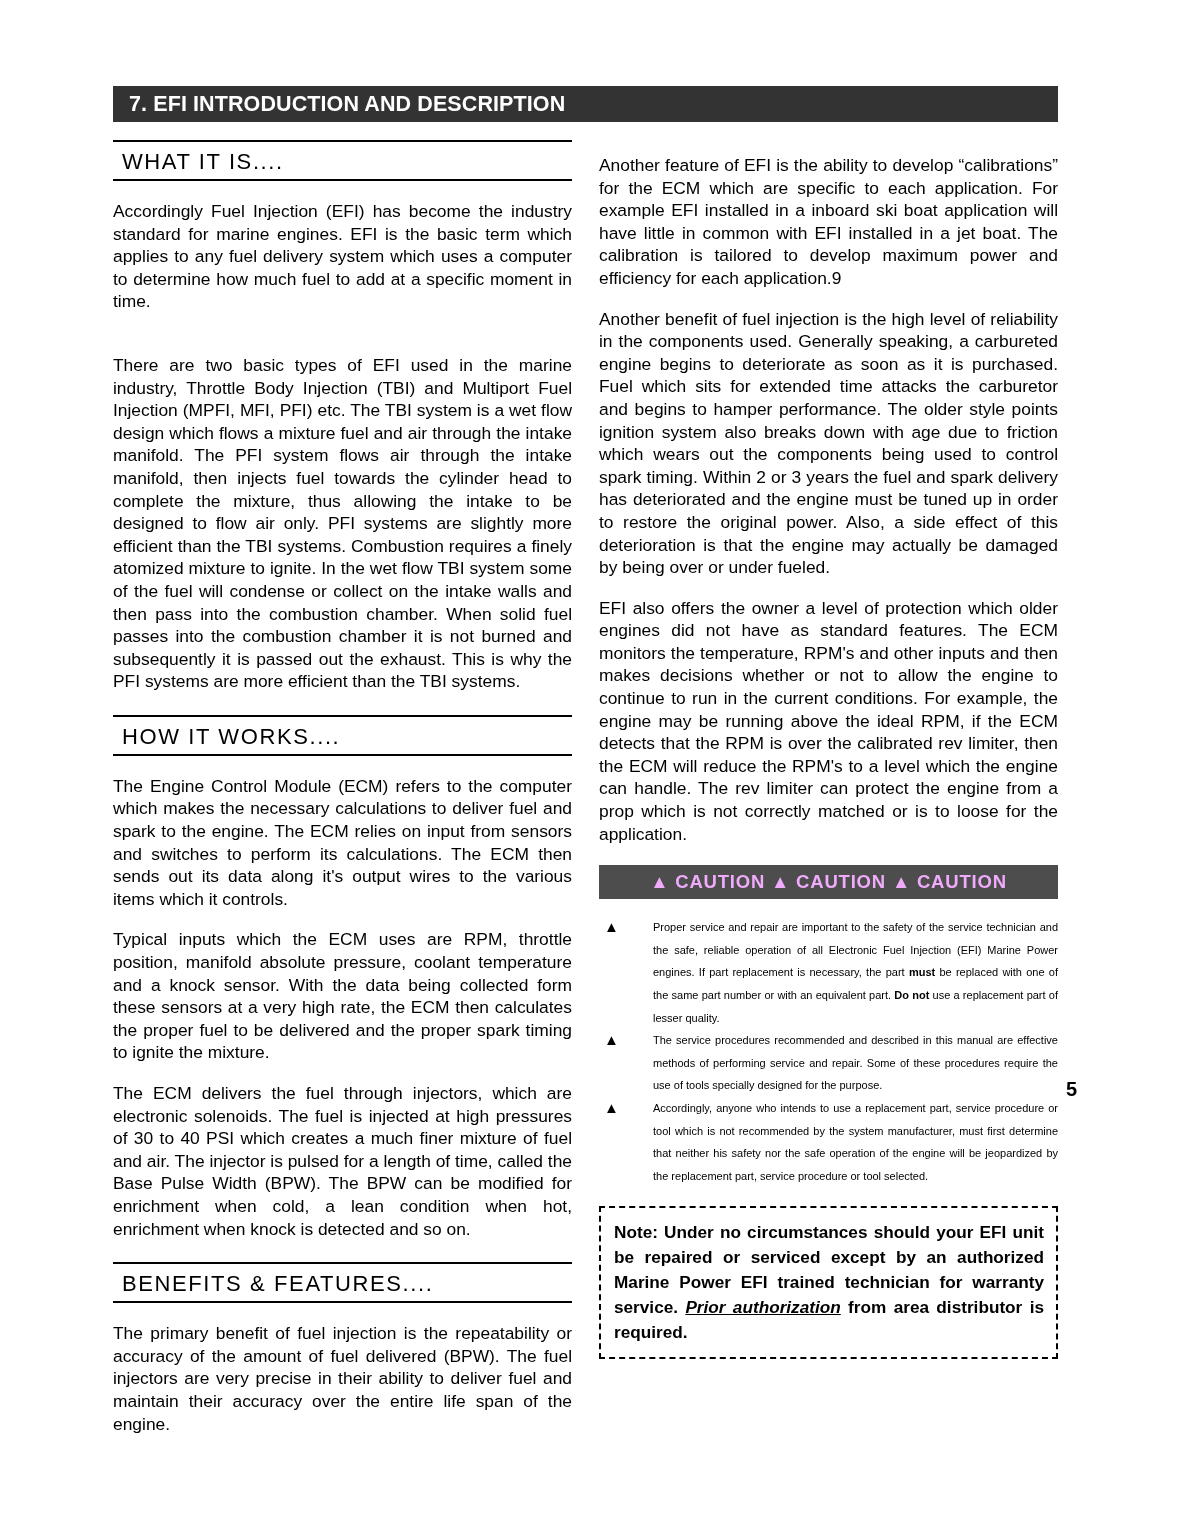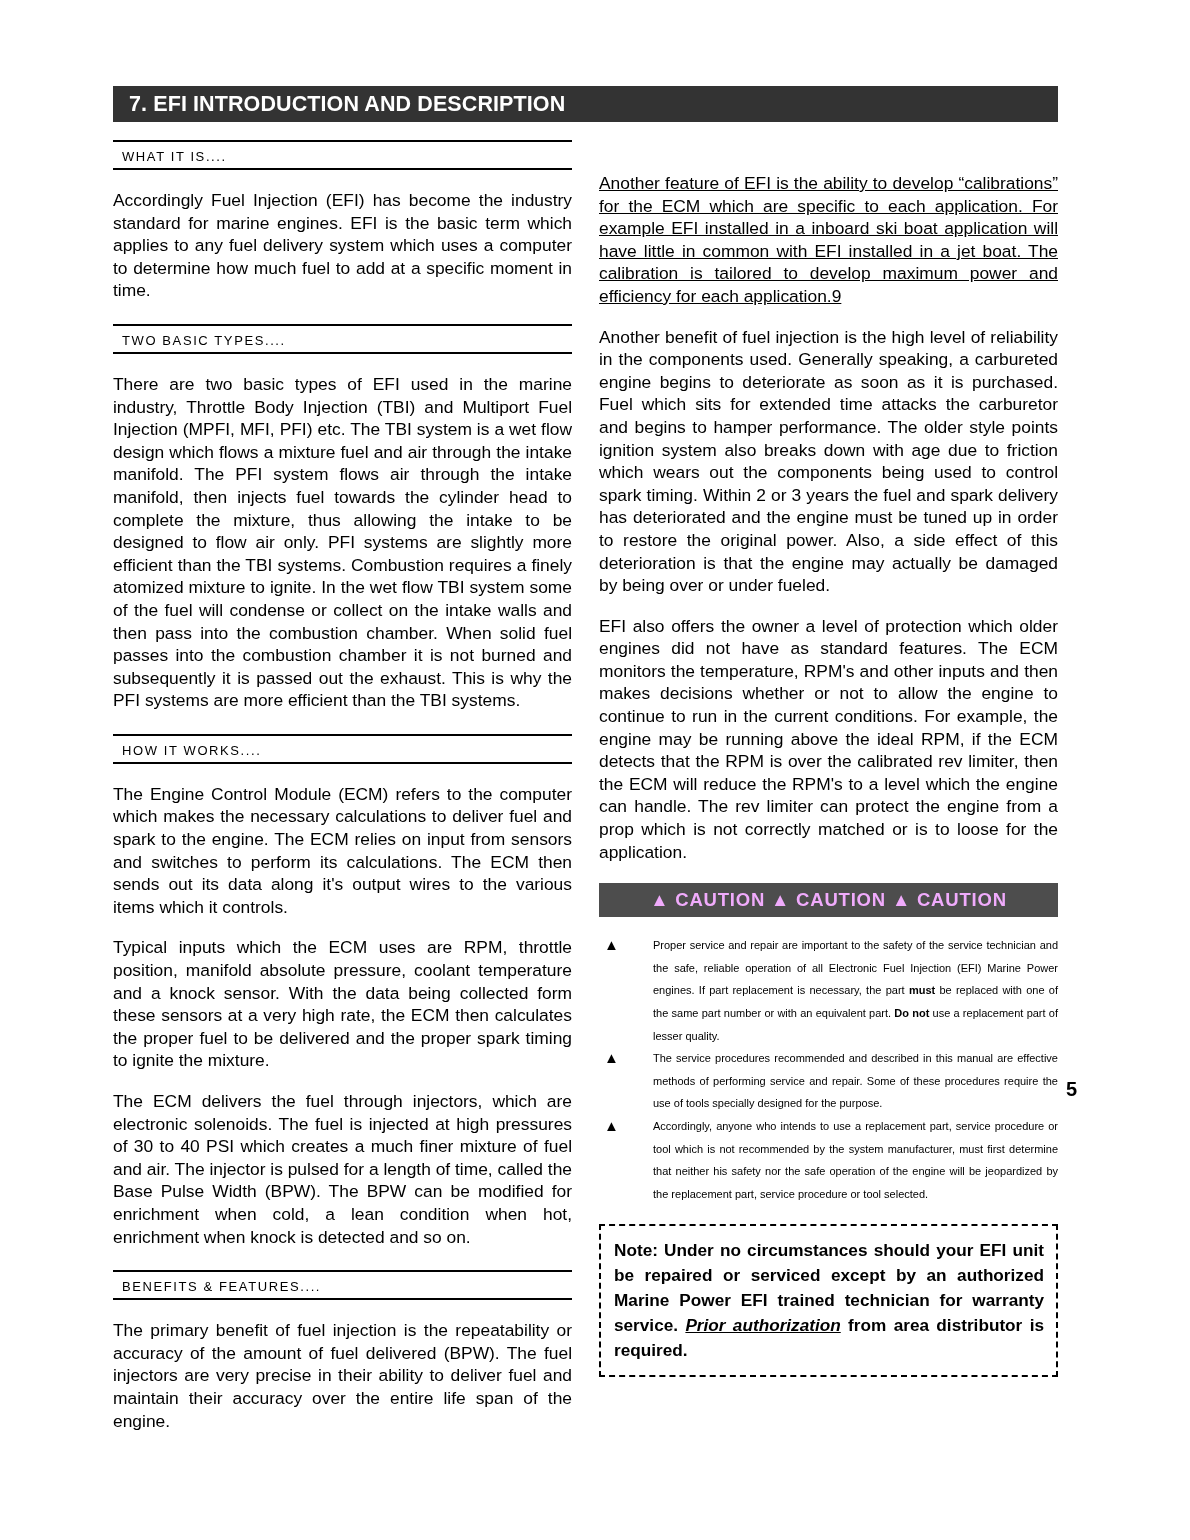--- a/index.html
+++ b/index.html
@@ -55,21 +55,21 @@
   .section-head {
     margin: 0 0 0 0;
     padding: 0;
   }
   .section-head .rule-top {
     border-top: 2.2px solid #000;
     width: 100%;
     height: 0;
   }
   .section-head .head-text {
-    font-size: 13px;
+    font-size: 22px;
     letter-spacing: 1.6px;
     padding: 7px 0 4px 9px;
     border-bottom: 2.2px solid #000;
     white-space: nowrap;
   }
 
   
   p.body {
     font-size: 17.4px;
     line-height: 22.6px;
@@ -162,24 +162,20 @@
 
   <div class="col col-left">
 
     <div class="section-head">
       <div class="rule-top"></div>
       <div class="head-text">WHAT IT IS....</div>
     </div>
     <p class="body first-after-head">Accordingly Fuel Injection (EFI) has become the industry standard for marine engines.  EFI is the basic term which applies to any fuel delivery system which uses a computer to determine how much fuel to add at a specific moment in time.</p>
 
     <div class="sp-before-head"></div>
-    <div class="section-head">
-      <div class="rule-top"></div>
-      <div class="head-text">TWO BASIC TYPES....</div>
-    </div>
     <p class="body first-after-head">There are two basic types of EFI used in the marine industry, Throttle Body Injection (TBI) and Multiport Fuel Injection (MPFI, MFI, PFI) etc.  The TBI system is a wet flow design which flows a mixture fuel and air through the intake manifold.   The PFI system flows air through the intake manifold, then injects fuel towards the cylinder head to complete the mixture, thus allowing the intake to be designed to flow air only.  PFI systems are slightly more efficient than the TBI systems.  Combustion requires a finely atomized mixture to ignite. In the wet flow TBI system some of the fuel will condense or collect on the intake walls and then pass into the combustion chamber.  When solid fuel passes into the combustion chamber it is not burned and subsequently it is passed out the exhaust.  This is why the PFI systems are more efficient than the TBI systems.</p>
 
     <div class="sp-before-head"></div>
     <div class="section-head">
       <div class="rule-top"></div>
       <div class="head-text">HOW IT WORKS....</div>
     </div>
     <p class="body first-after-head">The Engine Control Module (ECM) refers to the computer which makes the necessary calculations to deliver fuel and spark to the engine.  The ECM relies on input from sensors and switches to perform its calculations.  The ECM then sends out its data along it's output wires to the various items which it controls.</p>
     <p class="body">Typical inputs which the ECM uses are RPM, throttle position, manifold absolute pressure, coolant temperature and a knock sensor.  With the data being collected form these sensors at a very high rate, the ECM then calculates the proper fuel to be delivered and the proper spark timing to ignite the mixture.</p>
     <p class="body">The ECM delivers the fuel through injectors, which are electronic solenoids.  The fuel is injected at high pressures of 30 to 40 PSI which creates a much finer mixture of fuel and air.  The injector is pulsed for a length of time, called the Base Pulse Width (BPW).   The BPW can be modified for enrichment when cold, a lean condition when hot, enrichment when knock is detected and so on.</p>
@@ -187,21 +183,21 @@
     <div class="sp-before-head"></div>
     <div class="section-head">
       <div class="rule-top"></div>
       <div class="head-text">BENEFITS &amp; FEATURES....</div>
     </div>
     <p class="body first-after-head">The primary benefit of fuel injection is the repeatability or accuracy of the amount of fuel delivered (BPW).  The fuel injectors are very precise in their ability to deliver fuel and maintain their accuracy over the entire life span of the engine.</p>
   </div>
 
   <div class="col col-right">
 
-    <p class="body" style="margin-top:32px;text-decoration:underline;">Another feature of EFI is the ability to develop “calibrations” for the ECM which are specific to each application.  For example EFI installed in a inboard ski boat application will have little in common with EFI installed in a jet boat.  The calibration is tailored to develop maximum power and efficiency for each application.9</p>
+    <p class="body" style="margin-top:14px;">Another feature of EFI is the ability to develop “calibrations” for the ECM which are specific to each application.  For example EFI installed in a inboard ski boat application will have little in common with EFI installed in a jet boat.  The calibration is tailored to develop maximum power and efficiency for each application.9</p>
     <p class="body">Another benefit of fuel injection is the high level of reliability in the components used.  Generally speaking, a carbureted engine begins to deteriorate as soon as it is purchased.  Fuel which sits for extended time attacks the carburetor and begins to hamper performance.  The older style points ignition system also breaks down with age due to friction which wears out the components being used to control spark timing.  Within 2 or 3 years the fuel and spark delivery has deteriorated and the engine must be tuned up in order to restore the original power.  Also, a side effect of this deterioration is that the engine may actually be damaged by being over or under fueled.</p>
     <p class="body">EFI also offers the owner a level of protection which older engines did not have as standard features.   The ECM monitors the temperature, RPM's and other inputs and then makes decisions whether or not to allow the engine to continue to run in the current conditions.  For example, the engine may be running above the ideal RPM, if the ECM detects that the RPM is over the calibrated rev limiter, then the ECM will reduce the RPM's to a level which the engine can handle.  The rev limiter can protect the engine from a prop which is not correctly matched or is to loose for the application.</p>
 
     <div class="caution-banner">
       <div class="caution-banner-text">▲ CAUTION ▲ CAUTION ▲ CAUTION</div>
     </div>
 
 
     <div class="caution-list">
       <div class="caution-item">

